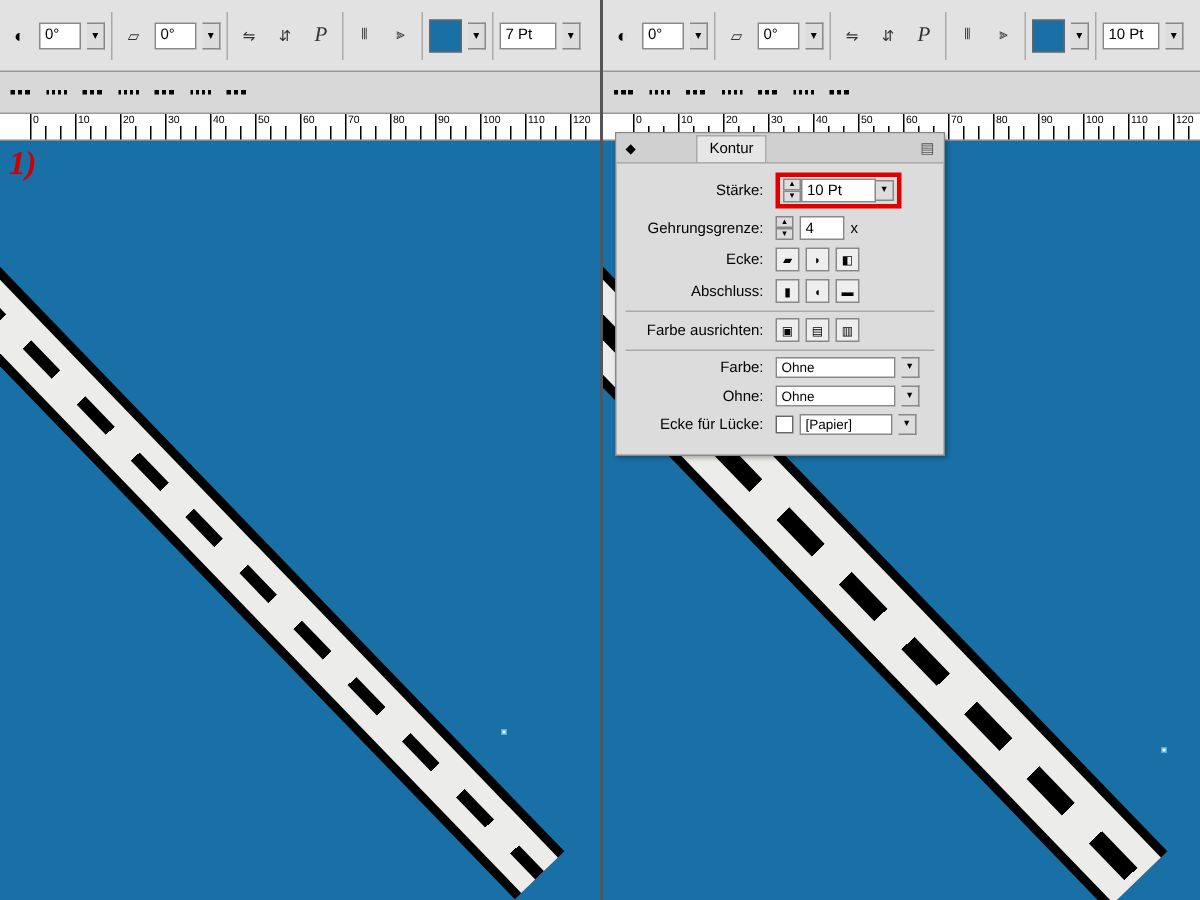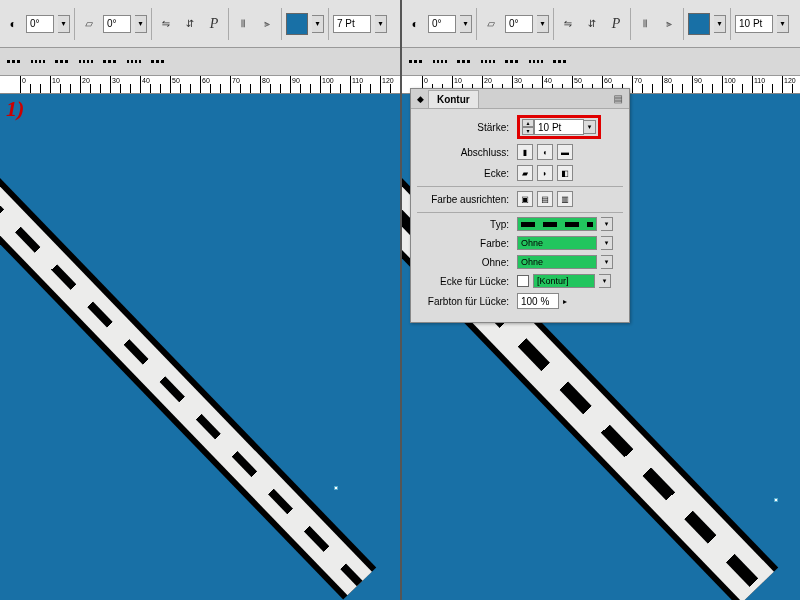--- a/index.html
+++ b/index.html
@@ -36,32 +36,32 @@
   .road-inner { position: absolute; top: 6px; bottom: 6px; left: 0; right: 0; background: #ececeb; }
   .road-dash { position: absolute; top: 50%; left: 0; right: 0; height: 10px; transform: translateY(-50%); background: repeating-linear-gradient(90deg,#000 0 28px, transparent 28px 52px); }
   .sel-dot { position: absolute; width: 4px; height: 4px; border: 1px solid #5ac; background: #fff; }
 
   
   .ann { position: absolute; font: italic bold 22px Georgia,serif; color: #cc0000; z-index: 20; }
 
   
   .panel { position: absolute; top: 88px; left: 8px; width: 220px; background: #dcdcdc; border: 1px solid #888; box-shadow: 1px 1px 3px rgba(0,0,0,.3); z-index: 30; font-size: 10px; }
   .panel-head { height: 20px; display: flex; align-items: center; padding: 0 6px; background: #d0d0d0; border-bottom: 1px solid #aaa; }
-  .panel-head .tab { padding: 3px 8px; background: #e6e6e6; border: 1px solid #aaa; border-bottom: none; font-weight: bold; }
+  .panel-head .tab { padding: 3px 8px; background: #e6e6e6; border: 1px solid #aaa; border-bottom: none; font-weight: normal; margin-left: 36px; }
   .panel-head .x { margin-left: auto; font-size: 10px; color: #555; }
   .panel-body { padding: 6px 6px 8px 6px; }
   .prow { display: flex; align-items: center; margin-bottom: 5px; gap: 4px; }
   .plabel { width: 96px; text-align: right; padding-right: 4px; }
   .ptext { width: 50px; height: 16px; font-size: 10px; border: 1px solid #888; padding: 0 3px; }
   .spin { width: 12px; height: 16px; display: flex; flex-direction: column; }
   .spin div { flex: 1; border: 1px solid #888; background: #ddd; font-size: 6px; line-height: 6px; text-align: center; }
   .tinyic { width: 16px; height: 16px; border: 1px solid #888; background: #eee; font-size: 8px; display: flex; align-items: center; justify-content: center; }
   .panel hr { border: none; border-top: 1px solid #aaa; margin: 4px 0; }
   .redbox { border: 3px solid #e00000; padding: 1px 2px; display: flex; align-items: center; }
-  .dashsel { width: 80px; height: 14px; border: 1px solid #888; background: #22c55e; font-size: 9px; padding: 0 3px; display: flex; align-items: center; }
+  .dashsel { width: 80px; height: 14px; border: 1px solid #888; background: #ffffff; font-size: 9px; padding: 0 3px; display: flex; align-items: center; }
   .arrow-dd { width: 12px; height: 14px; border: 1px solid #888; border-left: none; background: #ddd; font-size: 7px; text-align: center; line-height: 12px; }
 </style>
 </head>
 <body>
 
 <div class="wrap">
 
   <div class="pane">
     <div class="toolbar">
       <div class="angle">◐</div>
@@ -301,64 +301,61 @@
           <div class="redbox">
             <div class="spin">
                 <div>▴</div>
                 <div>▾</div>
               </div>
             <input class="ptext" value="10 Pt" style="">
             <div class="arrow-dd">▾</div>
           </div>
         </div>
         <div class="prow">
+          <div class="plabel">Gehrungsgrenze:</div>
+          <div class="spin">
+              <div>▴</div>
+              <div>▾</div>
+            </div>
+          <input class="ptext" style="width: 30px;" value="4">
+          <span>x</span>
+        </div>
+        <div class="prow">
+          <div class="plabel">Ecke:</div>
+          <div class="tinyic">▰</div>
+          <div class="tinyic">◗</div>
+          <div class="tinyic">◧</div>
+        </div>
+        <div class="prow">
           <div class="plabel">Abschluss:</div>
           <div class="tinyic">▮</div>
           <div class="tinyic">◖</div>
           <div class="tinyic">▬</div>
         </div>
-        <div class="prow">
-          <div class="plabel">Ecke:</div>
-          <div class="tinyic">▰</div>
-          <div class="tinyic">◗</div>
-          <div class="tinyic">◧</div>
-        </div>
         <hr>
         <div class="prow">
           <div class="plabel">Farbe ausrichten:</div>
           <div class="tinyic">▣</div>
           <div class="tinyic">▤</div>
           <div class="tinyic">▥</div>
         </div>
         <hr>
         <div class="prow">
-          <div class="plabel">Typ:</div>
-          <div class="dashsel">
-              <div style="width:100%;height:5px;background:repeating-linear-gradient(90deg,#000 0 14px,transparent 14px 22px)"></div>
-            </div>
-          <div class="arrow-dd">▾</div>
-        </div>
-        <div class="prow">
           <div class="plabel">Farbe:</div>
           <div class="dashsel">Ohne</div>
           <div class="arrow-dd">▾</div>
         </div>
         <div class="prow">
           <div class="plabel">Ohne:</div>
           <div class="dashsel">Ohne</div>
           <div class="arrow-dd">▾</div>
         </div>
         <div class="prow">
           <div class="plabel">Ecke für Lücke:</div>
           <div style="width:12px;height:12px;border:1px solid #666;background:#fff"></div>
-          <div class="dashsel" style="width:62px">[Kontur]</div>
+          <div class="dashsel" style="width:62px">[Papier]</div>
           <div class="arrow-dd">▾</div>
         </div>
-        <div class="prow">
-          <div class="plabel">Farbton für Lücke:</div>
-          <input class="ptext" style="width: 42px;" value="100 %">
-          <span style="font-size:8px">▸</span>
-        </div>
       </div>
     </div>
   </div>
 
 </div>
 
 </body></html>

